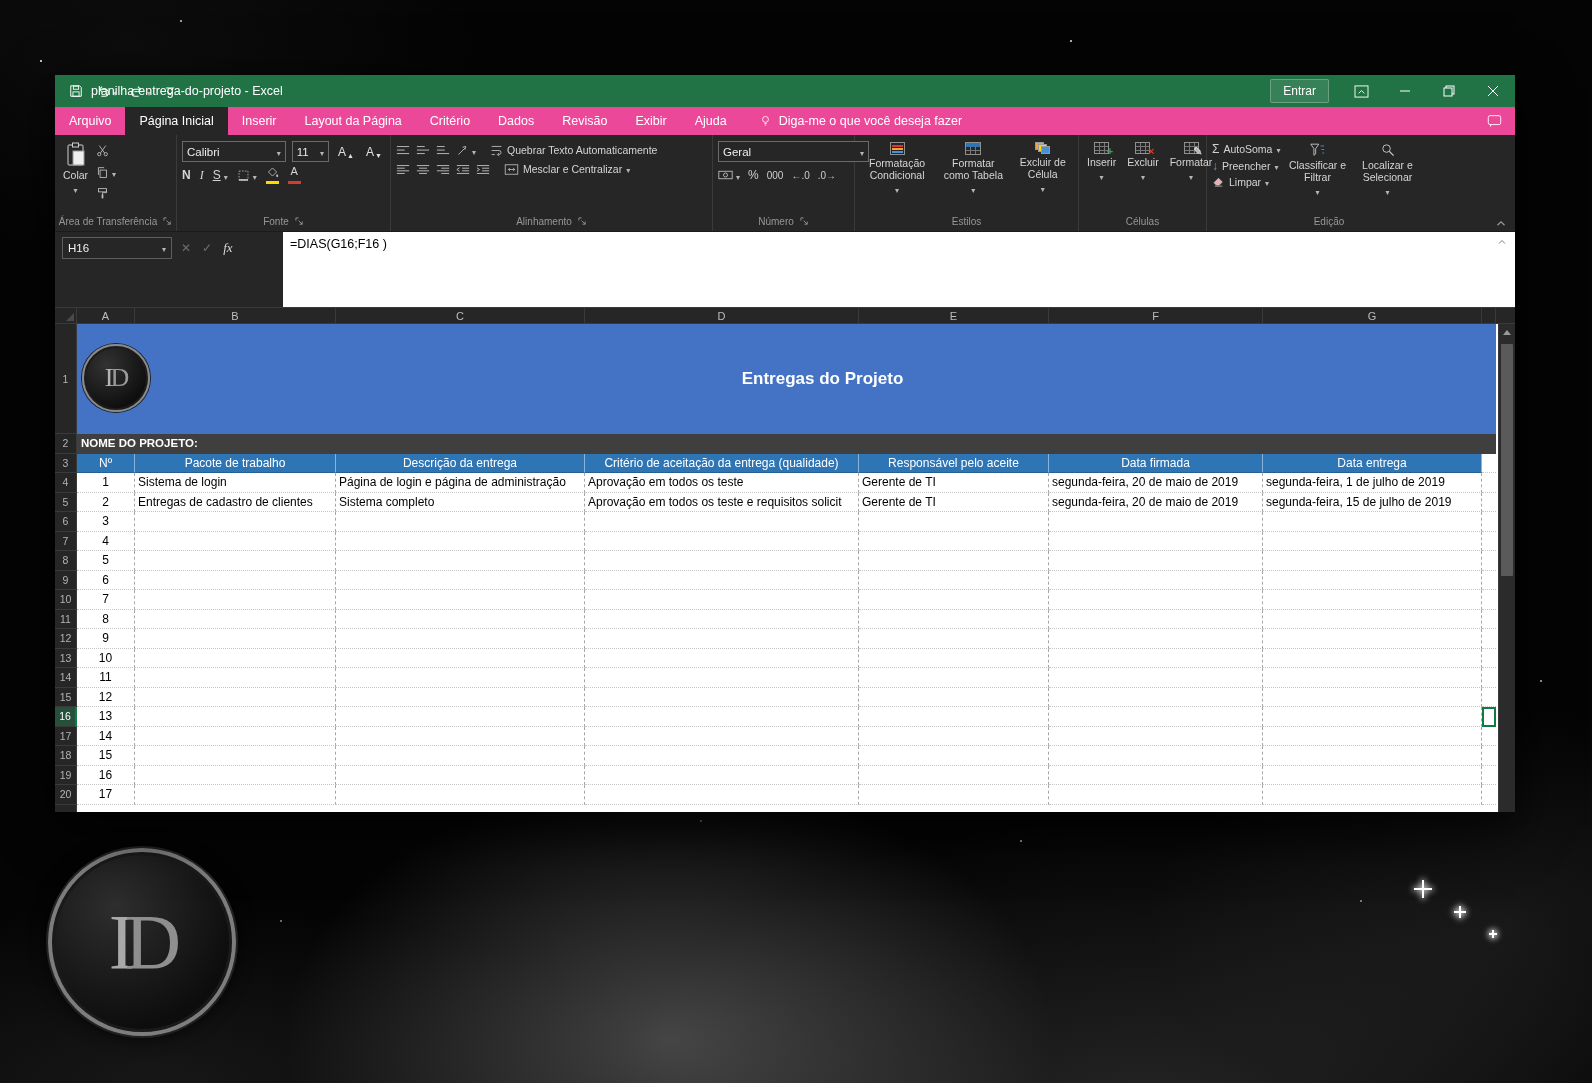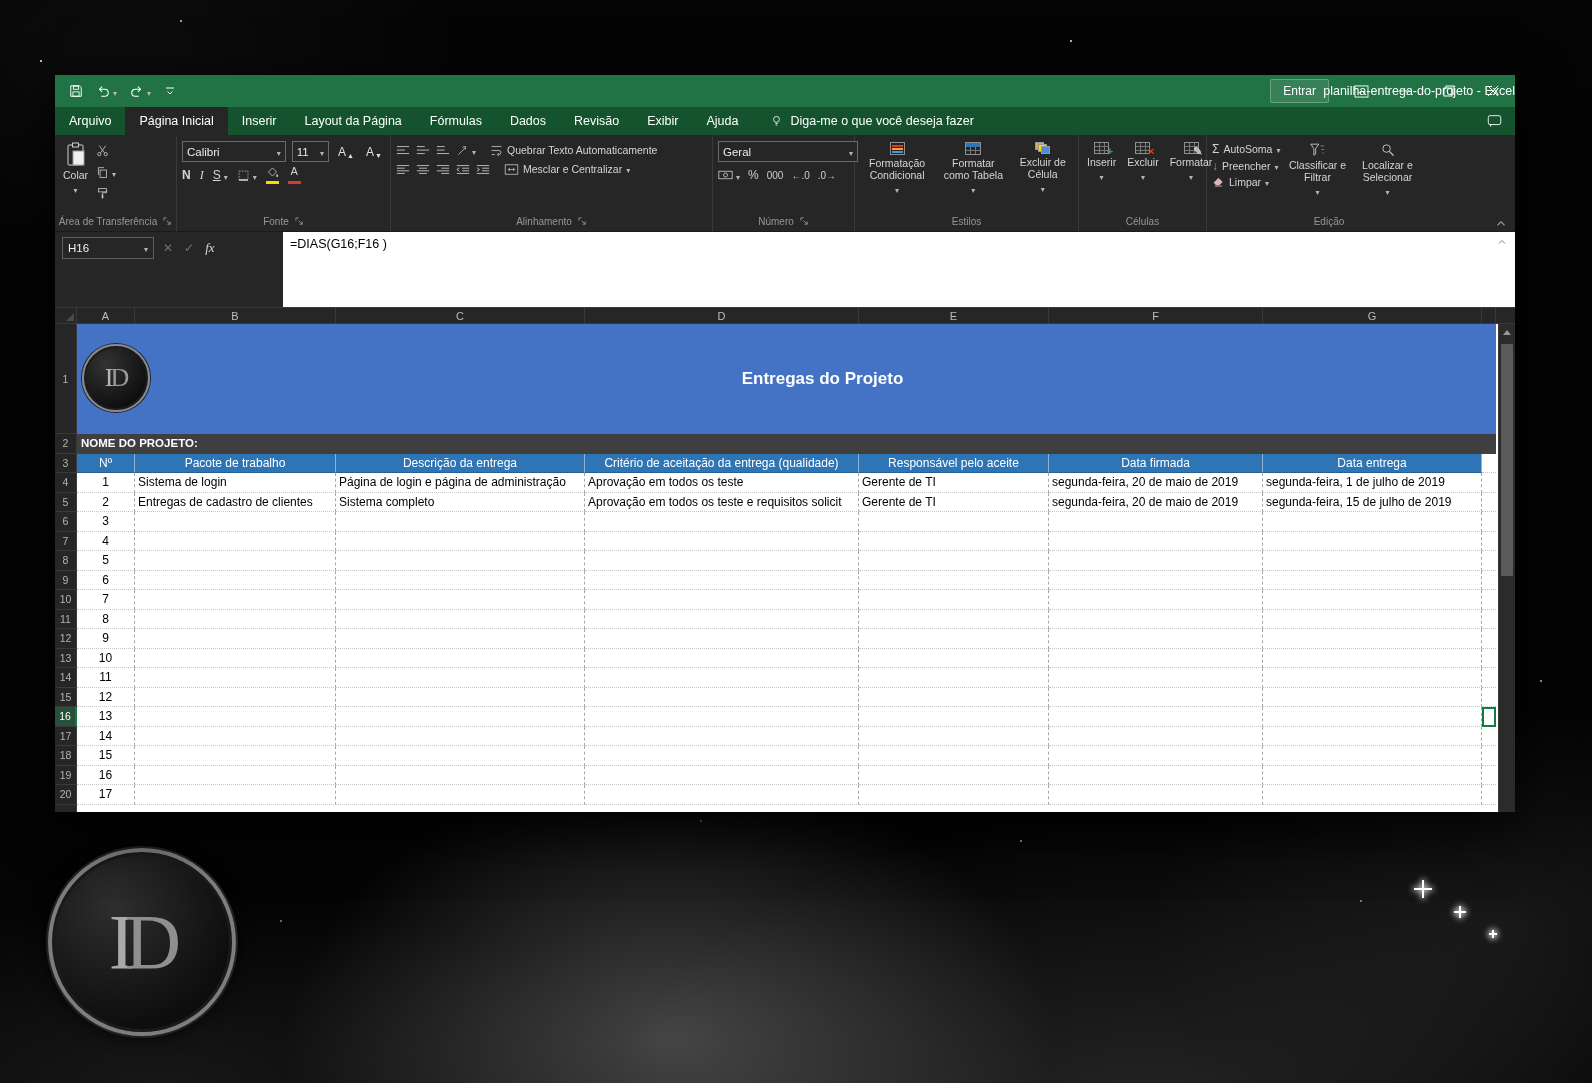--- a/index.html
+++ b/index.html
@@ -41,27 +41,27 @@
     font-family:"Liberation Serif",serif; color:#b5b5b5; font-size:26px; letter-spacing:-2px; }
 
   
   .win { position:absolute; left:55px; top:75px; width:1460px; height:737px; background:#262626;
     box-shadow:0 14px 50px rgba(0,0,0,.85); display:flex; flex-direction:column; }
 
   
   .titlebar { height:32px; background:#217346; color:#fff; display:flex; align-items:center; position:relative; flex:none; }
   .qat { display:flex; align-items:center; gap:13px; padding-left:14px; }
   .qat svg { display:block; }
-  .wtitle { position:absolute; left:0; right:0; text-align:right; font-size:12.5px; pointer-events:none; }
+  .wtitle { position:absolute; left:0; right:0; text-align:left; font-size:12.5px; pointer-events:none;padding-left:36px; }
   .tb-right { margin-left:auto; display:flex; align-items:center; height:100%; }
   .entrar { font-size:12px; padding:4px 12px; background:rgba(255,255,255,.10); border:1px solid rgba(255,255,255,.25); border-radius:2px; margin-right:10px; }
   .wbtn { width:44px; height:100%; display:flex; align-items:center; justify-content:center; }
 
   
-  .tabrow { height:28px; background:#14532d; display:flex; align-items:stretch; color:#fff; font-size:12.5px; flex:none; }
+  .tabrow { height:28px; background:#ec4899; display:flex; align-items:stretch; color:#fff; font-size:12.5px; flex:none; }
   .tab { padding:0 14px; display:flex; align-items:center; }
   .tab.active { background:#262626; color:#fff; }
   .tellme { display:flex; align-items:center; gap:7px; margin-left:18px; font-size:12.5px; }
   .tabrow .spacer { flex:1; }
   .comment-btn { display:flex; align-items:center; padding-right:12px; }
 
   
   .ribbon { height:97px; background:#262626; display:flex; color:#d5d5d5; position:relative; flex:none; border-bottom:1px solid #1b1b1b; }
   .rgroup { display:flex; flex-direction:column; border-right:1px solid #3a3a3a; padding:3px 5px 0; }
   .gcontent { flex:1; display:flex; gap:5px; align-items:stretch; }
@@ -93,21 +93,21 @@
   .ov { position:absolute; right:-5px; bottom:-4px; font-size:11px; font-weight:bold; line-height:1; }
   .ic-cf { width:15px; height:13px; border:1px solid #8f8f8f; display:flex; flex-direction:column; justify-content:space-around; padding:1px; }
   .ic-cf i { display:block; height:2px; }
   .ic-styles { width:15px; height:12px; position:relative; }
   .ic-styles i { position:absolute; width:9px; height:8px; border:1px solid #999; }
   .ic-fill-arrow { color:#5b9bd5; font-size:12px; line-height:1; }
 
   
   .fbar { height:76px; background:#262626; display:flex; border-bottom:1px solid #3a3a3a; flex:none; }
   .fleft { width:228px; flex:none; display:flex; gap:9px; padding:5px 0 0 7px; }
-  .namebox { width:92px; height:22px; border:1px solid #5d5d5d; color:#f0f0f0; font-size:11.5px;
+  .namebox { width:110px; height:22px; border:1px solid #5d5d5d; color:#f0f0f0; font-size:11.5px;
     display:flex; align-items:center; justify-content:space-between; padding:0 5px; }
   .fxzone { display:flex; align-items:center; gap:11px; height:22px; font-size:12px; color:#6f6f6f; }
   .fxzone .fx { color:#d8d8d8; font-style:italic; font-family:"Liberation Serif",serif; font-size:13px; }
   .fwhite { flex:1; background:#fff; color:#000; font-size:12.5px; padding:5px 26px 0 7px; position:relative; }
   .fcollapse { position:absolute; right:8px; top:7px; }
 
   
   .sheet { flex:1; background:#fff; position:relative; overflow:hidden; }
   .colhdr-row { display:flex; height:16px; background:#262626; border-bottom:1px solid #3a3a3a; }
   .corner { width:22px; flex:none; border-right:1px solid #3a3a3a; position:relative; }
@@ -212,21 +212,21 @@
           </svg>
         </span>
     </div>
   </div>
 
   <div class="tabrow">
     <span class="tab">Arquivo</span>
     <span class="tab active">Página Inicial</span>
     <span class="tab">Inserir</span>
     <span class="tab">Layout da Página</span>
-    <span class="tab">Fórmulas</span>
+    <span class="tab">Critério</span>
     <span class="tab">Dados</span>
     <span class="tab">Revisão</span>
     <span class="tab">Exibir</span>
     <span class="tab">Ajuda</span>
     <span class="tellme">
       <span>
           <svg width="13" height="14" viewBox="0 0 16 16">
             <circle cx="8" cy="6" r="3.6" fill="none" stroke="#fff"></circle>
             <path d="M6.5 11h3M7 13h2" stroke="#fff"></path>
           </svg>
@@ -417,21 +417,21 @@
           <span>
             <svg width="9" height="9" viewBox="0 0 10 10">
               <path d="M1 4V1h3M4 4l4 4M8 5v3H5" fill="none" stroke="#979797"></path>
             </svg>
           </span>
         </div>
     </div>
 
     <div class="rgroup" style="width:142px">
       <div class="vrows" style="flex:1">
-        <span class="combo" style="width:140px">
+        <span class="combo" style="width:151px">
             <span>Geral</span>
             <span class="crt"></span>
           </span>
         <div class="hrow" style="gap:8px">
           <span class="mbtn">
               <svg width="15" height="10" viewBox="0 0 18 12">
                 <rect x="1" y="1.5" width="16" height="9" fill="none" stroke="#c8c8c8"></rect>
                 <circle cx="9" cy="6" r="2.4" fill="none" stroke="#c8c8c8"></circle>
               </svg>
               <span class="crt"></span>

